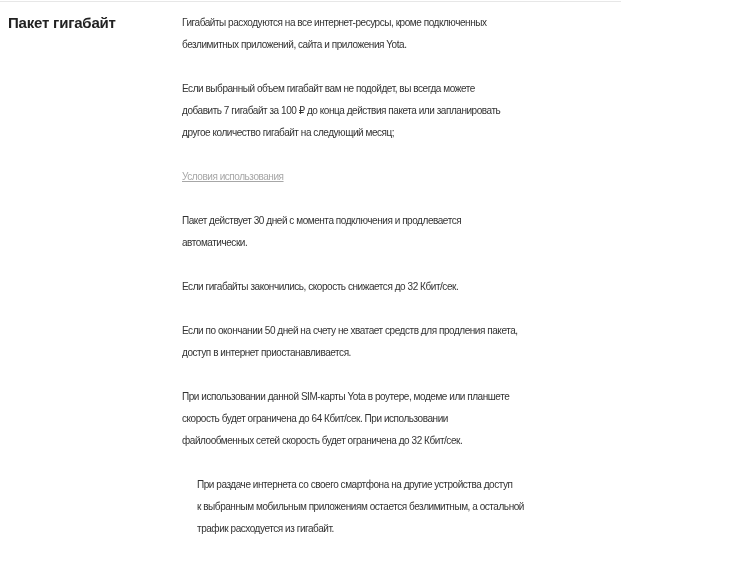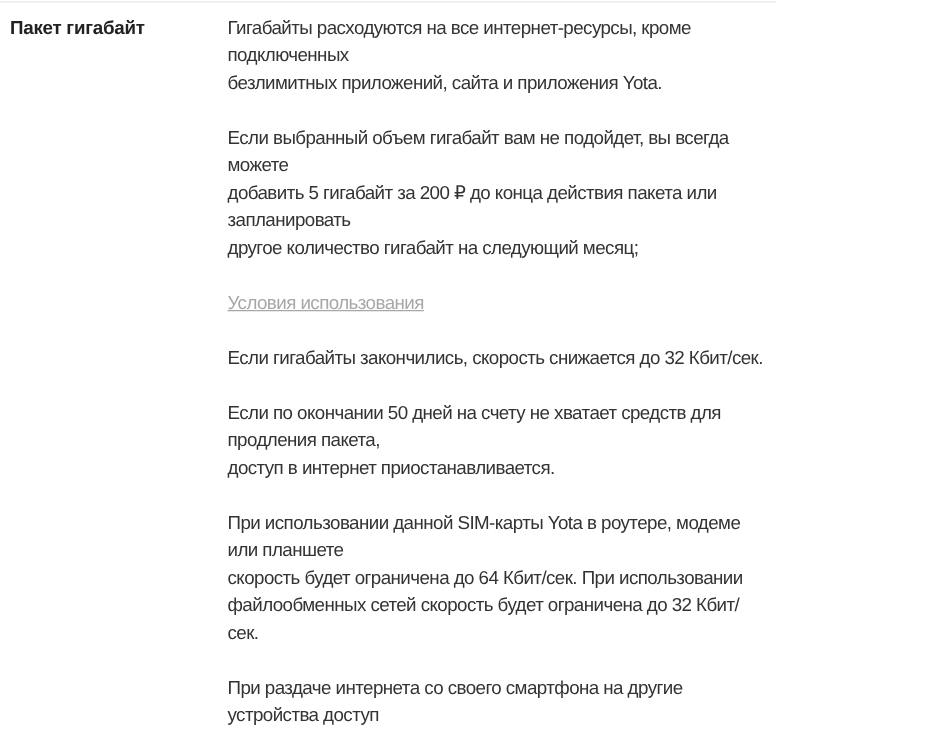--- a/index.html
+++ b/index.html
@@ -40,46 +40,49 @@
     color: #222222;
     letter-spacing: -0.2px;
   }
   .row-content {
     flex: 1 1 auto;
     padding-right: 6px;
     min-width: 0;
   }
   .para {
     margin: 0 0 22px 0;
-    font-size: 15px;
+    font-size: 10px;
     line-height: 22px;
     letter-spacing: -0.45px;
     color: var(--text, #333);
     white-space: pre-line;
   }
   .para.muted {
     color: var(--muted, #a7a7a7);
     text-decoration: underline;
   }
   .para:last-child {
     margin-bottom: 0;
+    margin-left: 15px;
   }
 </style>
 </head>
 <body>
 
 <div class="row">
   <div class="row-label">Пакет гигабайт</div>
   <div class="row-content">
     <p class="para">Гигабайты расходуются на все интернет-ресурсы, кроме подключенных
 безлимитных приложений, сайта и приложения Yota.</p>
     <p class="para">Если выбранный объем гигабайт вам не подойдет, вы всегда можете
-добавить 5 гигабайт за 200 ₽ до конца действия пакета или запланировать
+добавить 7 гигабайт за 100 ₽ до конца действия пакета или запланировать
 другое количество гигабайт на следующий месяц;</p>
     <p class="para muted">Условия использования</p>
+    <p class="para">Пакет действует 30 дней с момента подключения и продлевается
+автоматически.</p>
     <p class="para">Если гигабайты закончились, скорость снижается до 32 Кбит/сек.</p>
     <p class="para">Если по окончании 50 дней на счету не хватает средств для продления пакета,
 доступ в интернет приостанавливается.</p>
     <p class="para">При использовании данной SIM-карты Yota в роутере, модеме или планшете
 скорость будет ограничена до 64 Кбит/сек. При использовании
 файлообменных сетей скорость будет ограничена до 32 Кбит/сек.</p>
     <p class="para">При раздаче интернета со своего смартфона на другие устройства доступ
 к выбранным мобильным приложениям остается безлимитным, а остальной
 трафик расходуется из гигабайт.</p>
   </div>

